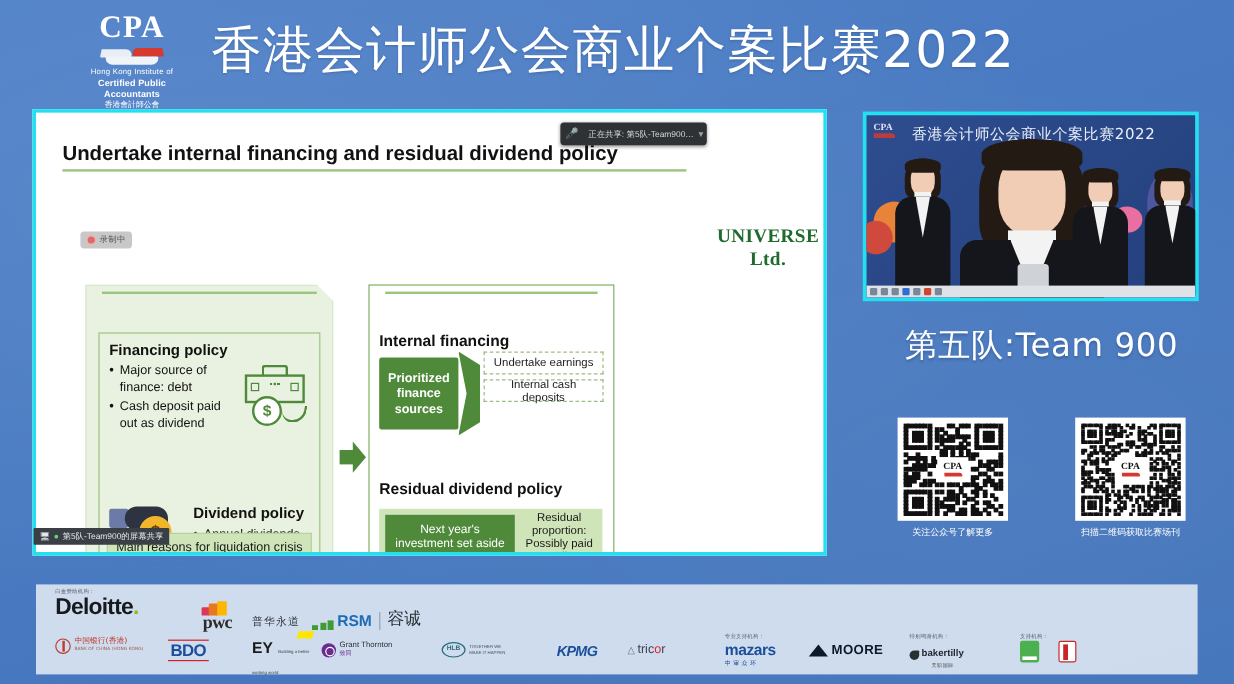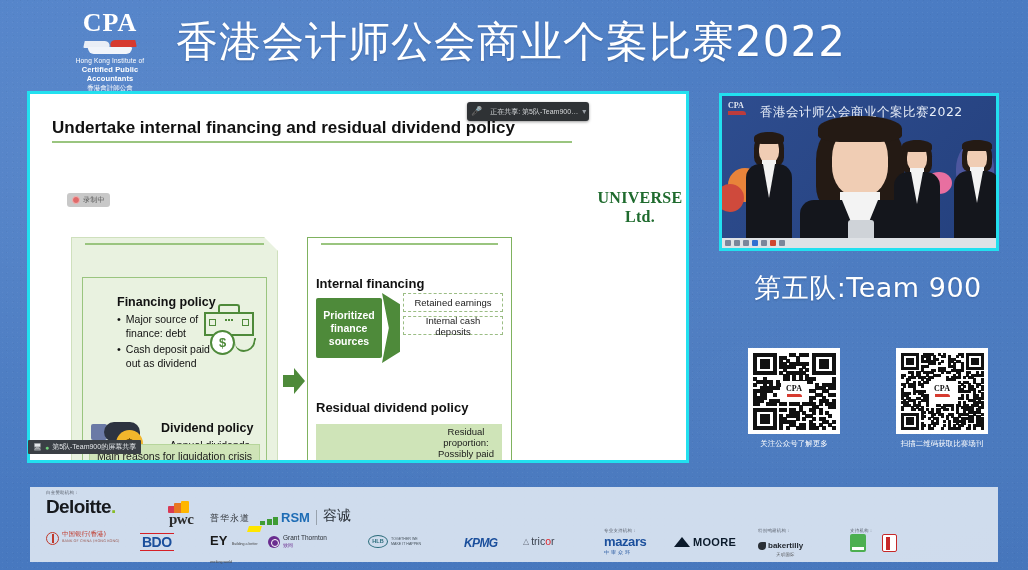--- a/index.html
+++ b/index.html
@@ -310,21 +310,21 @@
 
     <div class="universe">
       <div>UNIVERSE</div>
       <div>Ltd.</div>
     </div>
 
     <div class="problems">
       <div class="panel-rule"></div>
       <div class="problems-body">
 
-        <div style="position:absolute;left:8px;top:17px;width:110px;margin-left:26px;">
+        <div style="position:absolute;left:8px;top:7px;width:110px;">
           <div class="sec-title">Financing policy</div>
           <div style="margin-top:4px;">
             <div class="bul">
               <span class="dot">•</span>
               <span>Major source of finance: debt</span>
             </div>
             <div class="bul" style="margin-top:3px;">
               <span class="dot">•</span>
               <span>Cash deposit paid out as dividend</span>
             </div>
@@ -376,26 +376,27 @@
     </div>
 
     <div class="suggested">
       <div class="panel-rule"></div>
 
       <div class="sg-sub" style="position:absolute;left:8px;top:38px;">Internal financing</div>
 
       <div class="prioritized">Prioritized finance sources</div>
       <div class="wedge"></div>
 
-      <div class="dash-box" style="top:55px;width:100px;height:19px;">Retained earnings</div>
+      <div class="dash-box" style="top:55px;width:100px;height:19px;">Undertake earnings</div>
       <div class="dash-box" style="top:78px;width:100px;height:19px;">Internal cash deposits</div>
 
       <div class="sg-sub" style="position:absolute;left:8px;top:162px;">Residual dividend policy</div>
 
       <div class="resid-wrap">
+        <div class="resid-left">Next year's investment set aside</div>
         <div class="resid-right">Residual proportion: Possibly paid as div.</div>
       </div>
 
     </div>
 
     <div class="rec-chip">
       <span class="rec-dot"></span>
       <span class="rec-label">录制中</span>
     </div>
   </div>

